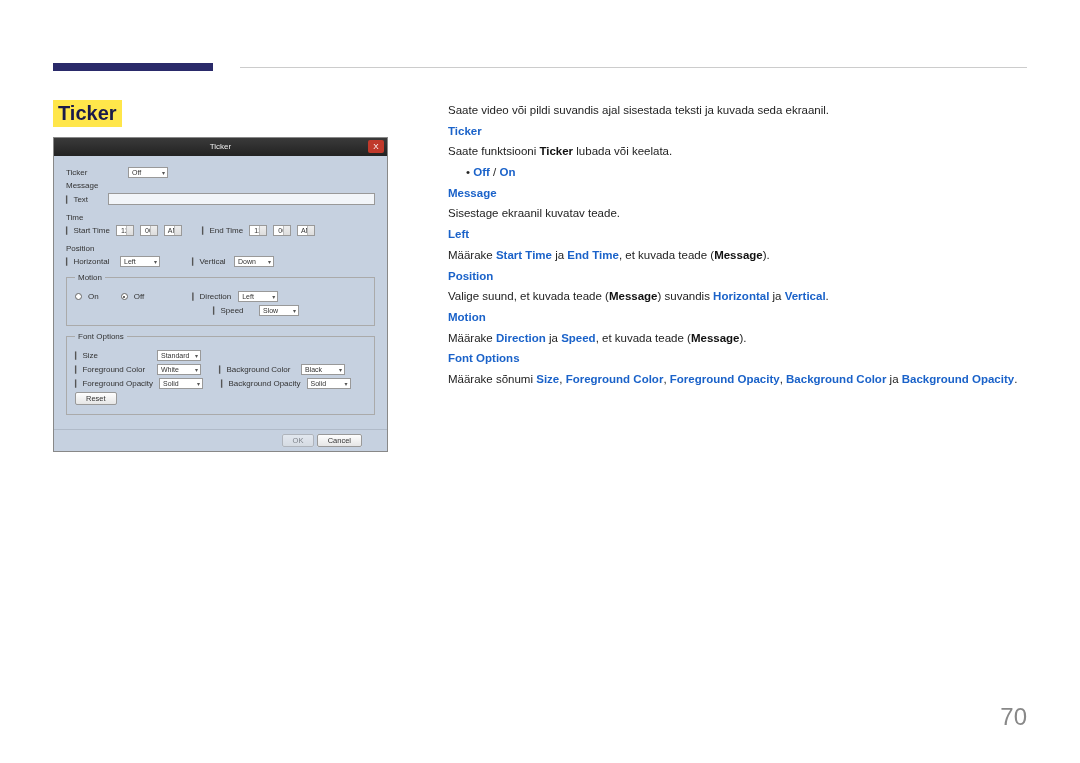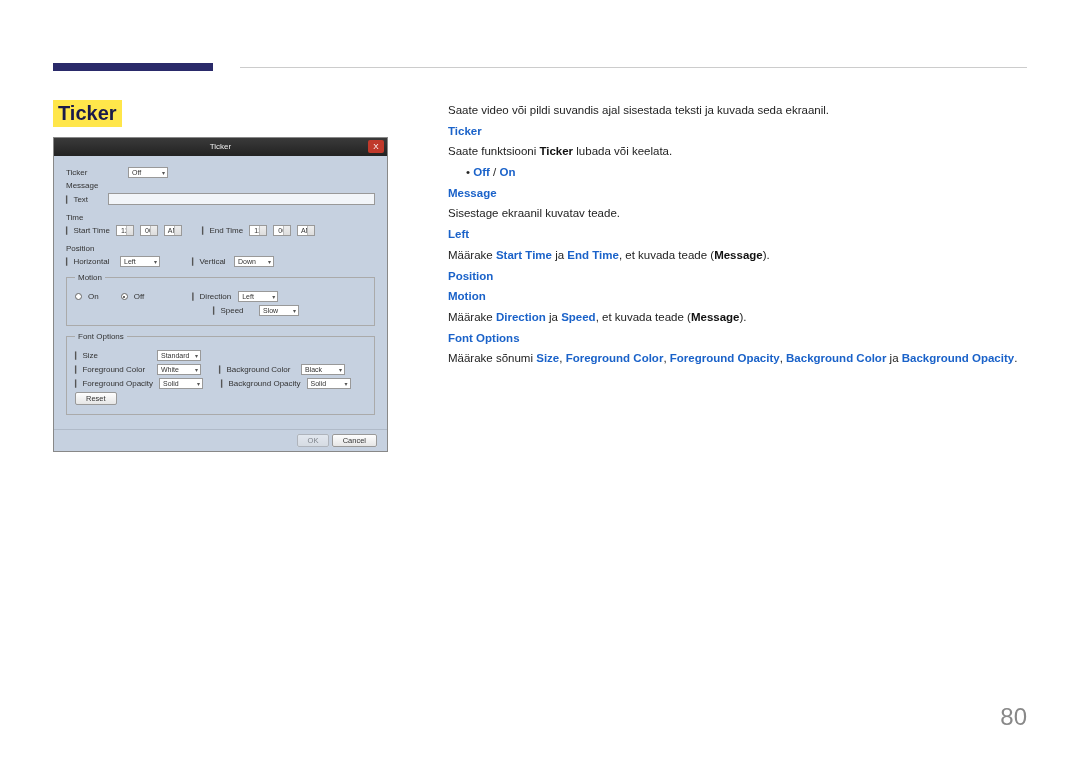--- a/index.html
+++ b/index.html
@@ -138,21 +138,21 @@
     content: ""; position: absolute; inset: 1.5px;
     border-radius: 50%; background: #333;
   }
   .btn {
     border: 1px solid #999;
     background: linear-gradient(#fefefe,#e6e6e6);
     font-size: 7.5px;
     padding: 1px 10px;
     border-radius: 2px;
   }
-  .footer-btns { text-align: right; padding: 6px 10px; background: #c6d1e0; border-top: 1px solid #b0bac8;}
+  .footer-btns { text-align: right; padding: 6px 25px; background: #c6d1e0; border-top: 1px solid #b0bac8;}
   
   .hdr { color: #1a62c9; font-weight: bold; }
   .bold { color: #1a62c9; font-weight: bold; }
   .bolddark { color: #111; font-weight: bold; }
   .bullet { padding-left: 18px; }
   .bullet::before { content: "• "; }
   .page-num {
     position: absolute;
     bottom: 32px;
     right: 53px;
@@ -276,26 +276,29 @@
 
     <p class="hdr">Message</p>
     <p>Sisestage ekraanil kuvatav teade.</p>
 
     <p class="hdr">Left</p>
     <p>
       <span>Määrake </span><span class="bold">Start Time</span><span> ja </span><span class="bold">End Time</span><span>, et kuvada teade (</span><span class="bolddark">Message</span><span>).</span>
     </p>
 
     <p class="hdr">Position</p>
+    <p>
+      <span>Valige suund, et kuvada teade (</span><span class="bolddark">Message</span><span>) suvandis </span><span class="bold">Horizontal</span><span> ja </span><span class="bold">Vertical</span><span>.</span>
+    </p>
 
     <p class="hdr">Motion</p>
     <p>
       <span>Määrake </span><span class="bold">Direction</span><span> ja </span><span class="bold">Speed</span><span>, et kuvada teade (</span><span class="bolddark">Message</span><span>).</span>
     </p>
 
     <p class="hdr">Font Options</p>
     <p>
       <span>Määrake sõnumi </span><span class="bold">Size</span><span>, </span><span class="bold">Foreground Color</span><span>, </span><span class="bold">Foreground Opacity</span><span>, </span><span class="bold">Background Color</span><span> ja </span><span class="bold">Background Opacity</span><span>.</span>
     </p>
   </div>
 </div>
 
-<div class="page-num">80</div>
+<div class="page-num">70</div>
 
 </body></html>

